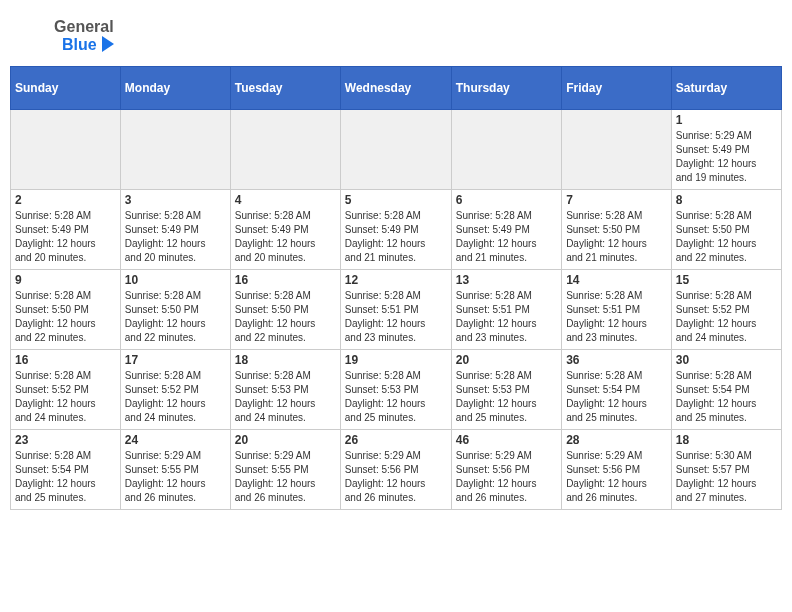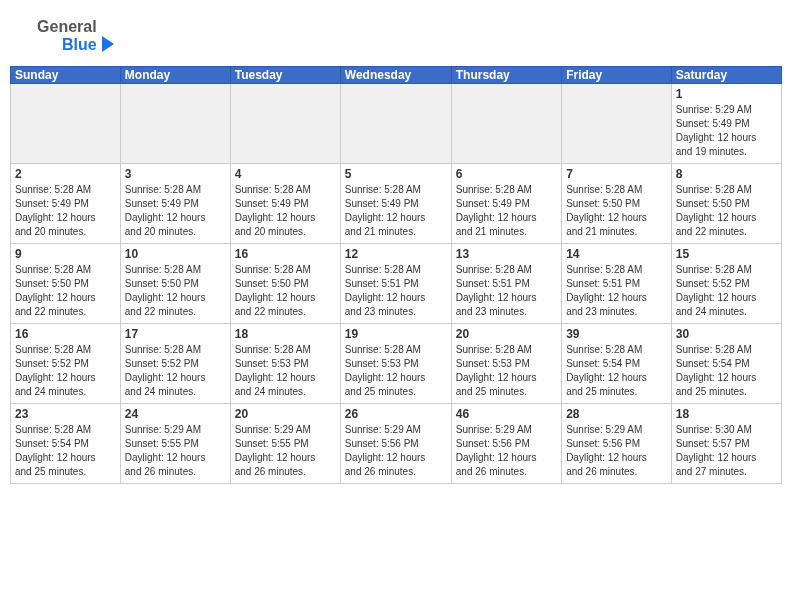--- a/index.html
+++ b/index.html
@@ -36,21 +36,21 @@
     .calendar {
       width: 100%;
       border-collapse: collapse;
       margin-top: 5px;
     }
     .calendar th {
       background: #3b6cc7;
       color: #fff;
       font-size: 12px;
       font-weight: bold;
-      padding: 1px 4px;
+      padding: 14px 4px;
       text-align: left;
       border: 1px solid #2a5ab5;
     }
     .calendar td {
       border: 1px solid #ccc;
       vertical-align: top;
       padding: 3px 4px;
       font-size: 10px;
       color: #333;
       width: 113px;
@@ -251,21 +251,21 @@
 and 25 minutes.</div>
         </td>
         <td>
           <span class="day-number">20</span>
           <div class="day-info" style="white-space: pre-line;">Sunrise: 5:28 AM
 Sunset: 5:53 PM
 Daylight: 12 hours
 and 25 minutes.</div>
         </td>
         <td>
-          <span class="day-number">39</span>
+          <span class="day-number">36</span>
           <div class="day-info" style="white-space: pre-line;">Sunrise: 5:28 AM
 Sunset: 5:54 PM
 Daylight: 12 hours
 and 25 minutes.</div>
         </td>
         <td>
           <span class="day-number">30</span>
           <div class="day-info" style="white-space: pre-line;">Sunrise: 5:28 AM
 Sunset: 5:54 PM
 Daylight: 12 hours
@@ -329,21 +329,21 @@
 <style>
   .header {
     display: flex;
     justify-content: space-between;
     align-items: center;
     padding: 8px 15px 8px 10px;
   }
   .logo-container {
     display: flex;
     flex-direction: column;
-    align-items: center;
+    align-items: flex-end;
     line-height: 1.1;
   }
   .logo-general {
     font-size: 16px;
     font-weight: bold;
     color: #555;
   }
   .logo-blue-line {
     display: flex;
     align-items: center;

